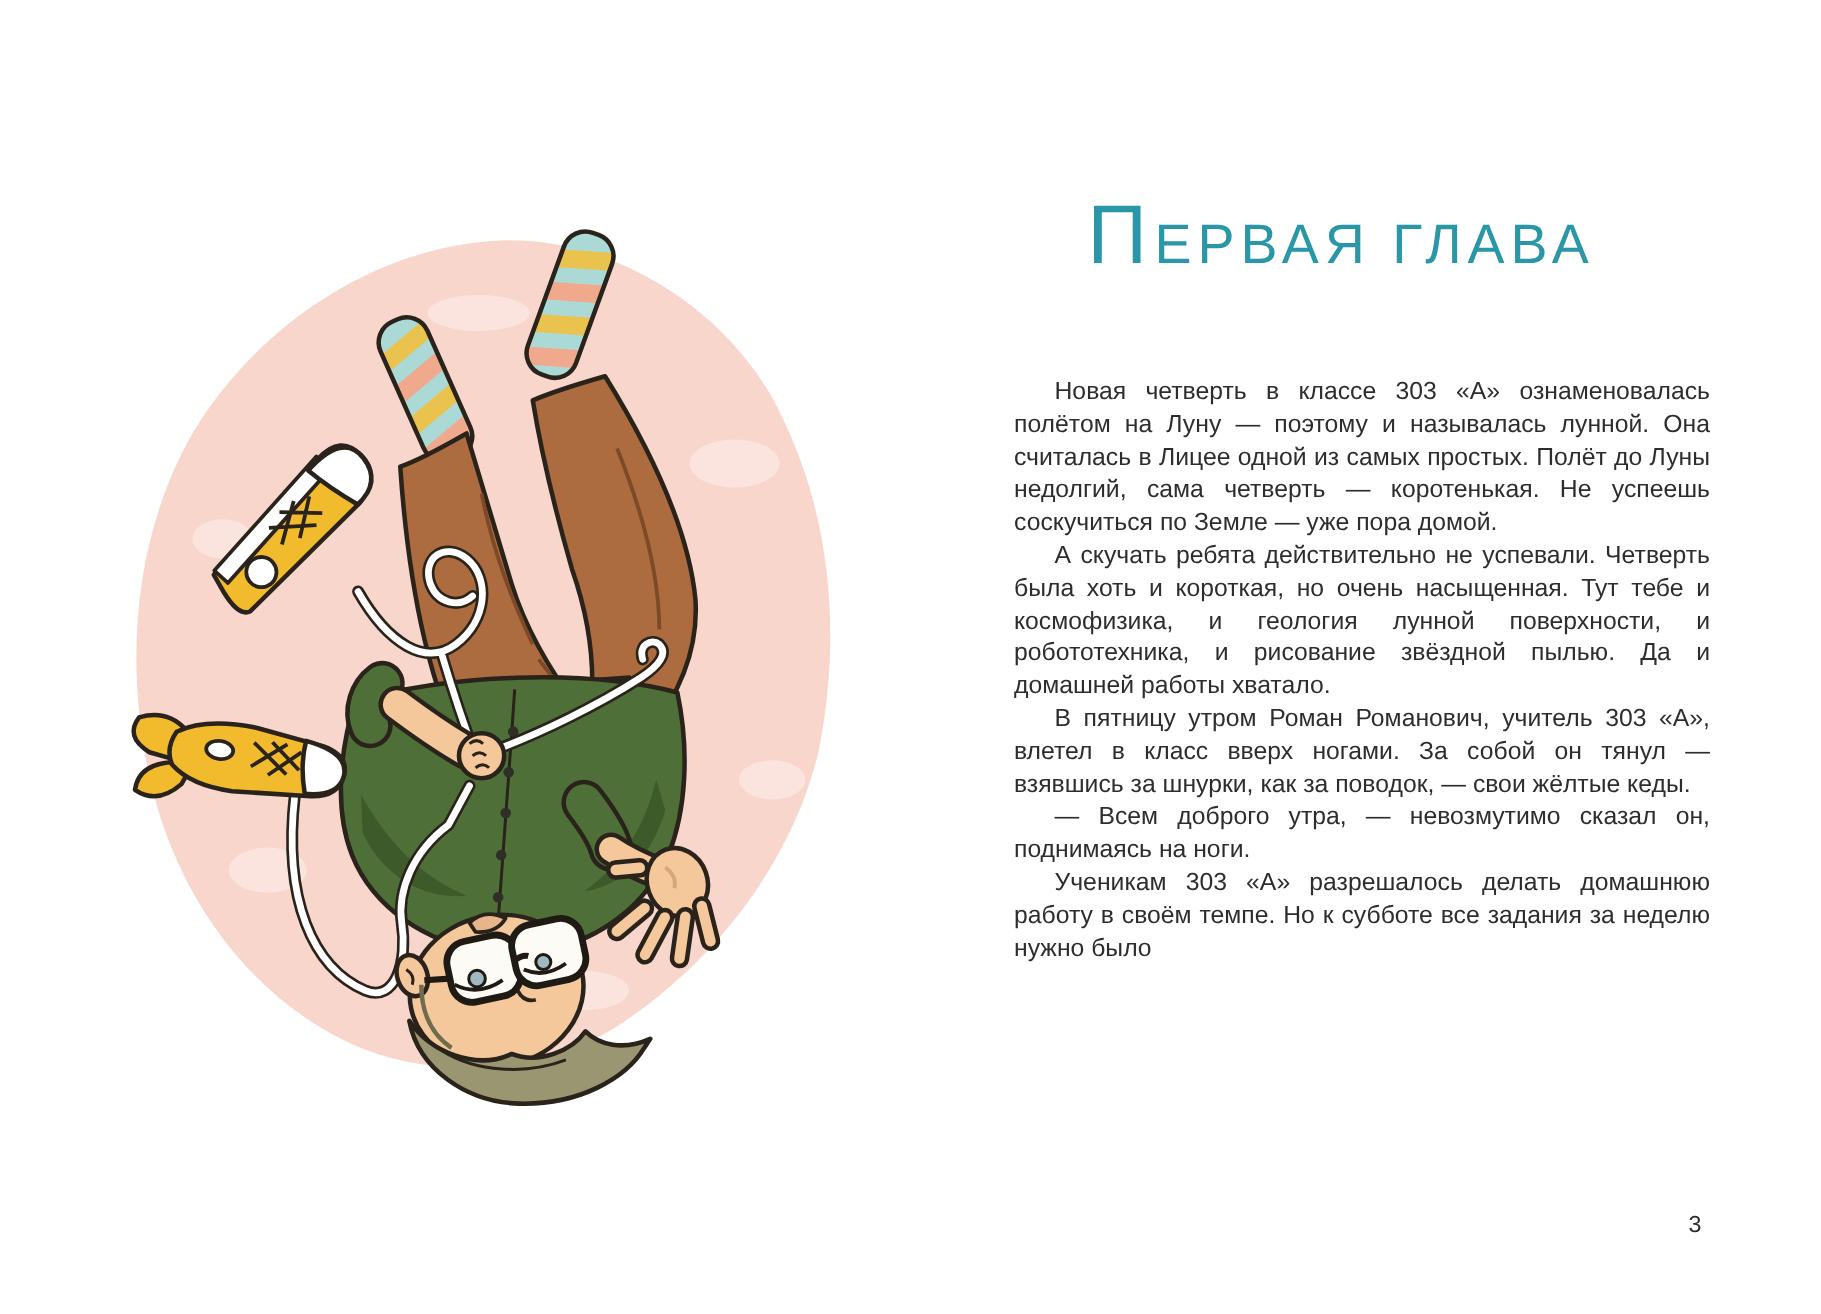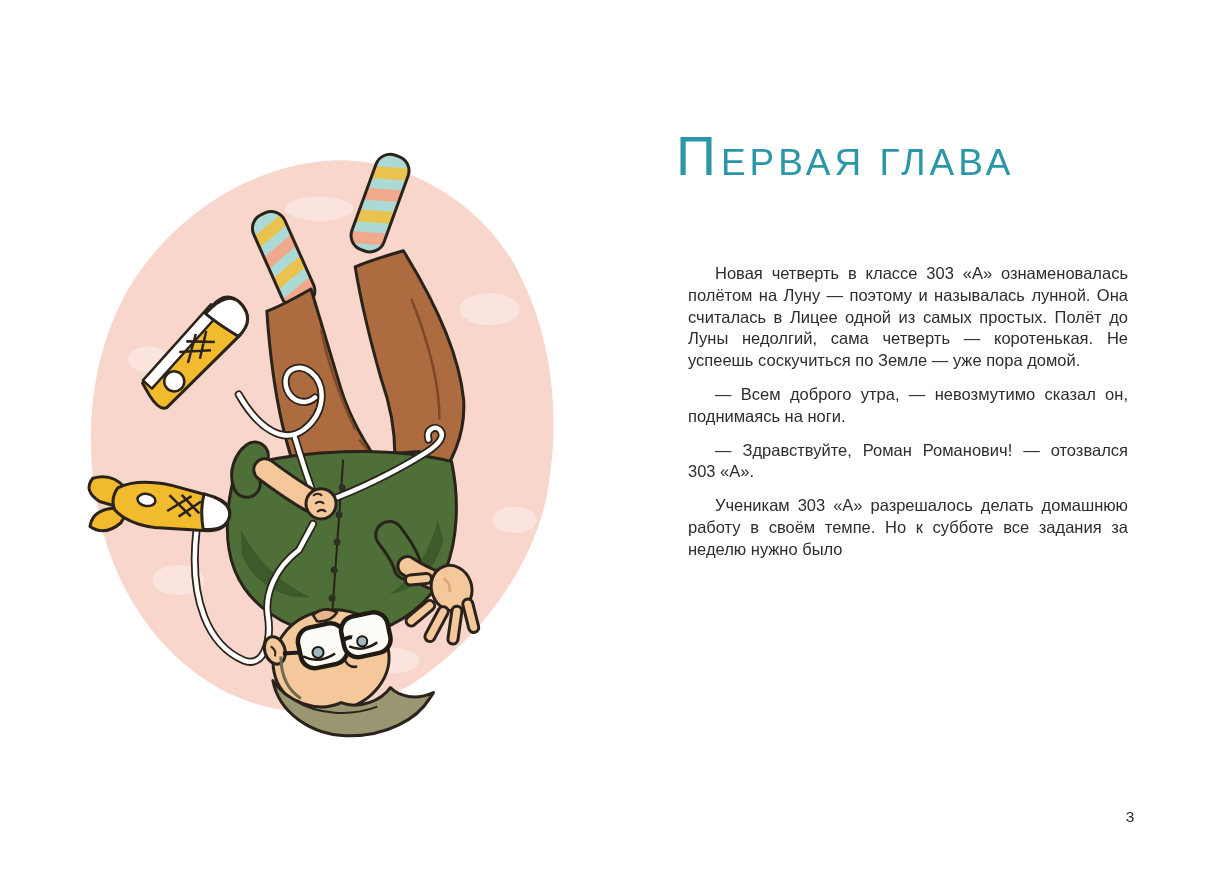--- a/index.html
+++ b/index.html
@@ -11,37 +11,37 @@
   .spread{position:absolute;inset:0;}
 
   
   .illustration{
     position:absolute;left:58px;top:98px;width:502px;height:648px;
   }
   .illustration svg{width:100%;height:100%;display:block;}
 
   
   .chapter-title{
-    position:absolute;left:676px;top:124px;width:464px;margin:0;
-    text-align:left;
+    position:absolute;left:662px;top:124px;width:464px;margin:0;
+    text-align:center;
     font-size:37px;font-weight:400;letter-spacing:4px;
     color:#2a97a8;
     text-transform:uppercase;
     font-family:"Liberation Sans", sans-serif;
   }
   .chapter-title::first-letter{
     font-size:1.5em;letter-spacing:5px;
   }
   .body-text{
     position:absolute;left:676px;top:251px;width:464px;
     font-size:16.5px;line-height:21.8px;color:#2d2d2d;
     text-align:justify;
   }
   .body-text p{
-    margin:12px;text-indent:27px;
+    margin:0;text-indent:27px;
   }
   .page-number{
     position:absolute;left:1110px;top:808px;width:40px;
     text-align:center;font-size:15.5px;color:#2d2d2d;
   }
 </style>
 </head>
 <body>
 
 <div class="spread">
@@ -206,19 +206,20 @@
         <ellipse cx="-28" cy="-6" rx="9" ry="6" fill="#ffffff" stroke="#2a231b" stroke-width="2.5"></ellipse>
         <path d="M-6,-14 L18,4 M6,-16 L26,0 M-6,2 L16,-16 M6,6 L26,-12" fill="none" stroke="#2a231b" stroke-width="2.5"></path>
       </g>
     </svg>
   </div>
 
   <h1 class="chapter-title">Первая глава</h1>
 
   <div class="body-text">
     <p>Новая четверть в классе 303 «А» ознаменовалась полётом на Луну — поэтому и называлась лунной. Она считалась в Лицее одной из самых простых. Полёт до Луны недолгий, сама четверть — коротенькая. Не успеешь соскучиться по Земле — уже пора домой.</p>
+    <p>А скучать ребята действительно не успевали. Четверть была хоть и короткая, но очень насыщенная. Тут тебе и космофизика, и геология лунной поверхности, и робототехника, и рисование звёздной пылью. Да и домашней работы хватало.</p>
+    <p>В пятницу утром Роман Романович, учитель 303 «А», влетел в класс вверх ногами. За собой он тянул — взявшись за шнурки, как за поводок, — свои жёлтые кеды.</p>
     <p>— Всем доброго утра, — невозмутимо сказал он, поднимаясь на ноги.</p>
-    <p>— Здравствуйте, Роман Романович! — отозвался 303 «А».</p>
     <p>Ученикам 303 «А» разрешалось делать домашнюю работу в своём темпе. Но к субботе все задания за неделю нужно было</p>
   </div>
 
   <div class="page-number">3</div>
 </div>
 
 </body></html>

